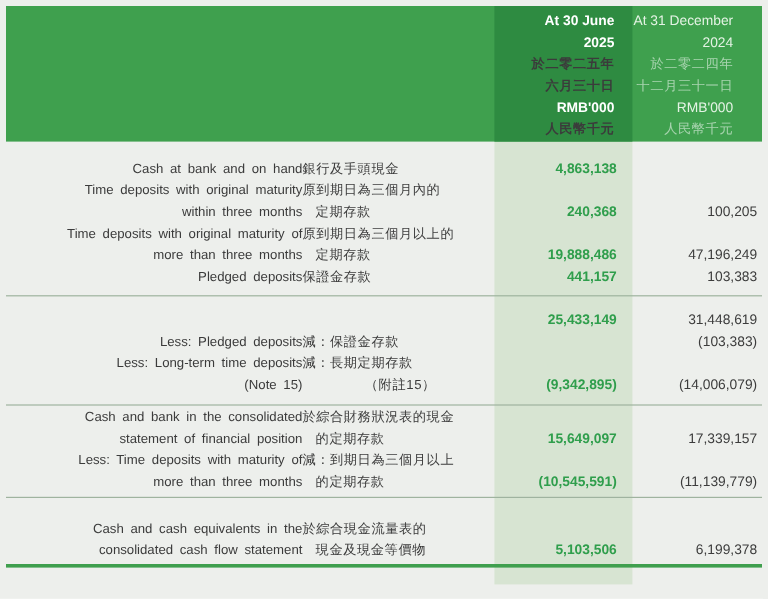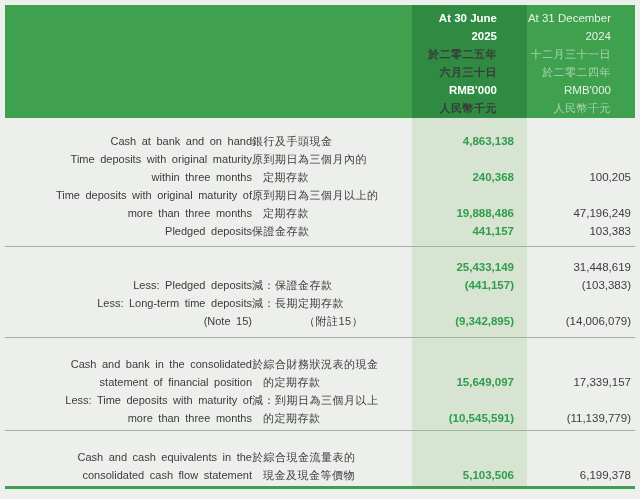--- a/index.html
+++ b/index.html
@@ -5,21 +5,21 @@
   html,body{margin:0;padding:0;}
   body{font-family:"Liberation Sans","DejaVu Sans",sans-serif;}
   .page{position:relative;width:640px;height:499px;background:#edefec;overflow:hidden;}
 
   
   .band{position:absolute;left:412px;top:118px;width:115px;height:369px;background:#d7e4d2;}
 
   
   .header{position:absolute;left:5px;top:5px;width:630px;height:113px;background:#3fa04e;}
   .hcol{position:absolute;top:0;height:113px;padding-top:4px;box-sizing:border-box;text-align:right;}
-  .hcol-cur{left:407px;width:115px;background:#2e8b41;padding-right:30px;color:#ffffff;font-weight:bold;}
+  .hcol-cur{left:407px;width:115px;background:#2e8b41;padding-right:15px;color:#ffffff;font-weight:bold;}
   .hcol-pri{left:522px;width:88px;padding-right:4px;color:#e4f3e4;font-weight:normal;}
   .hline{height:18px;line-height:18px;font-size:11.5px;white-space:nowrap;}
   .hline.zh{font-size:11px;}
   .hcol-pri .hline.zh{color:rgba(255,255,255,0.55);}
 
   
   .tbody{position:absolute;left:0;top:118px;width:640px;padding-top:14px;}
   .row{display:flex;align-items:flex-end;padding:0 9px 0 16px;}
   .ca{flex:0 0 236px;text-align:right;}
   .cb{flex:0 0 150px;}
@@ -31,21 +31,21 @@
   .v25{font-size:11.5px;color:#2f9e4c;font-weight:bold;}
   .v24{font-size:11.5px;color:#3c3c3c;}
   .ind-a{padding-left:22px;}   
   .ind-b{padding-left:28px;}   
   .ind-c{padding-left:48px;}   
   .ind-n{padding-left:20px;}   
   .ind-z{padding-left:11px;}   
   .ind-zn{padding-left:52px;}  
 
   .sec2{margin-top:11px;}
-  .sec3{margin-top:17px;}
+  .sec3{margin-top:1px;}
   .sec4{margin-top:17px;}
   .rule{height:1px;background:#9fb39f;margin:0 5px;}
   .rule1{margin-top:6px;}
   .rule2{margin-top:7px;}
   .rule3{margin-top:3px;}
   .rule-thick{height:3px;background:#3f9f4e;margin:2px 5px 0 5px;}
 </style>
 </head>
 <body>
 
@@ -58,22 +58,22 @@
       <div class="hline">At 30 June</div>
       <div class="hline">2025</div>
       <div class="hline zh">於二零二五年</div>
       <div class="hline zh">六月三十日</div>
       <div class="hline">RMB'000</div>
       <div class="hline zh">人民幣千元</div>
     </div>
     <div class="hcol hcol-pri">
       <div class="hline">At 31 December</div>
       <div class="hline">2024</div>
+      <div class="hline zh">於二零二四年</div>
       <div class="hline zh">十二月三十一日</div>
-      <div class="hline zh">於二零二四年</div>
       <div class="hline">RMB'000</div>
       <div class="hline zh">人民幣千元</div>
     </div>
   </div>
 
   <div class="tbody">
 
     <div class="sec1">
       <div class="row">
         <div class="ca">
@@ -151,23 +151,20 @@
           </div>
       </div>
 
       <div class="row">
         <div class="ca">
           <div class="line en">Less: Pledged deposits</div>
         </div>
         <div class="cb">
           <div class="line zh">減：保證金存款</div>
         </div>
-        <div class="cc">
-            <div class="line v25">(441,157)</div>
-          </div>
         <div class="cd">
             <div class="line v24">(103,383)</div>
           </div>
       </div>
 
       <div class="row">
         <div class="ca">
           <div class="line en">Less: Long-term time deposits</div>
           <div class="line en ind-n">(Note 15)</div>
         </div>

